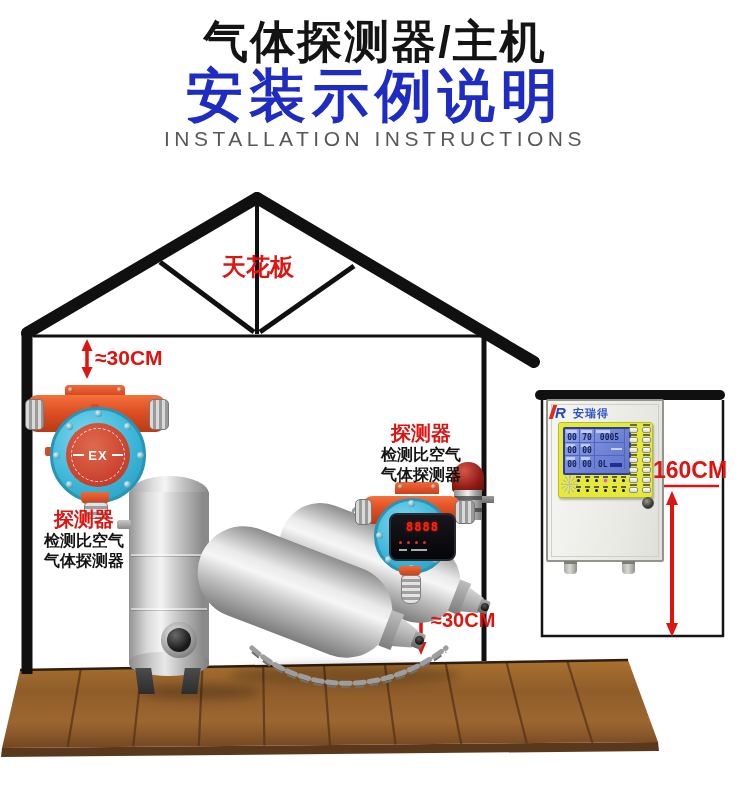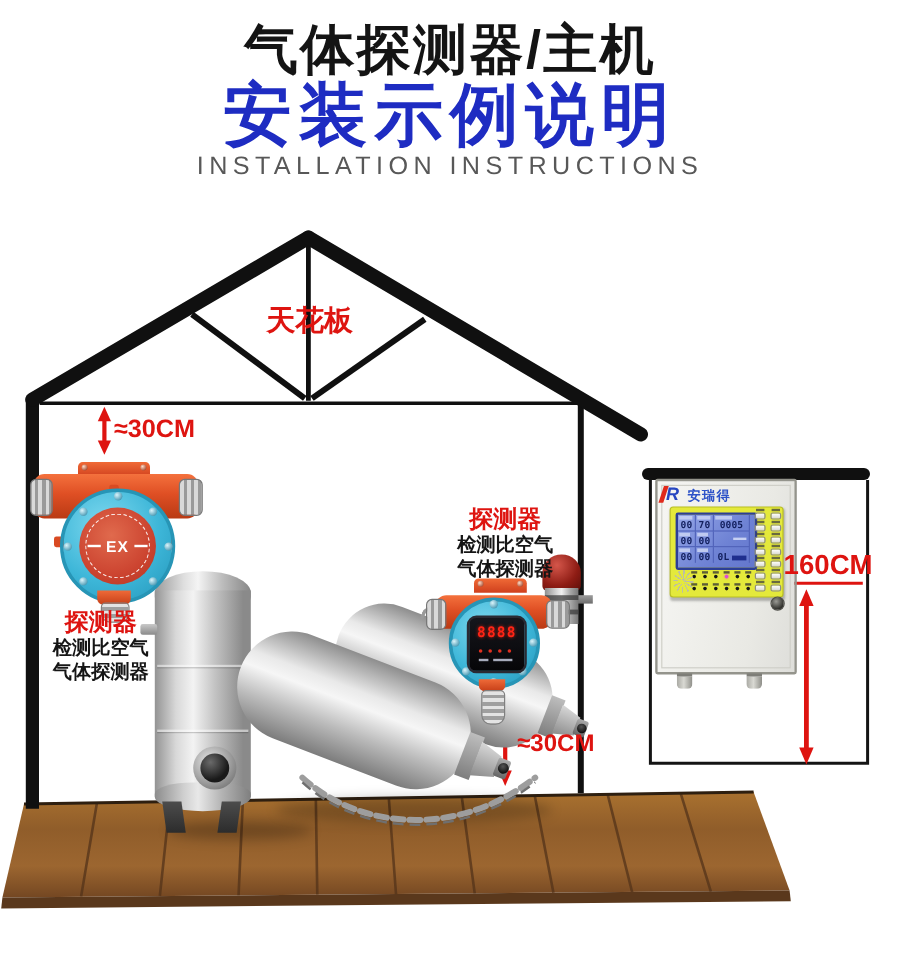--- a/index.html
+++ b/index.html
@@ -242,21 +242,21 @@
     <div class="abs d-body" style="left:8px;top:16px;width:97px;height:28px;"></div>
     <div class="abs d-cap" style="left:0;top:19px;width:15px;height:24px;"></div>
     <div class="abs d-cap" style="left:100px;top:20px;width:18px;height:22px;"></div>
     <div class="abs d-bezel" style="left:19px;top:18px;width:70px;height:70px;">
       <div class="abs d-bolt" style="left:64px;top:31px;"></div>
       <div class="abs d-bolt" style="left:31px;top:64px;"></div>
       <div class="abs d-bolt" style="left:-1px;top:31px;"></div>
       <div class="abs d-bolt" style="left:31px;top:-1px;"></div>
       <div class="abs d-bolt" style="left:55px;top:55px;"></div>
       <div class="abs d-bolt" style="left:8px;top:55px;"></div>
-      <div class="abs d-screen" style="left:12px;top:12px;width:46px;height:44px;">
+      <div class="abs d-screen" style="left:12px;top:12px;width:46px;height:44px;padding-left:17px;">
         <div class="d-digits">8888</div>
         <div class="d-dot" style="left:8px;top:26px;"></div>
         <div class="d-dot" style="left:16px;top:26px;"></div>
         <div class="d-dot" style="left:24px;top:26px;"></div>
         <div class="d-dot" style="left:32px;top:26px;"></div>
         <div class="d-bar" style="left:8px;top:34px;width:8px;"></div>
         <div class="d-bar" style="left:20px;top:34px;width:16px;"></div>
       </div>
     </div>
     <div class="abs d-neck" style="left:44px;top:86px;width:22px;height:10px;"></div>

